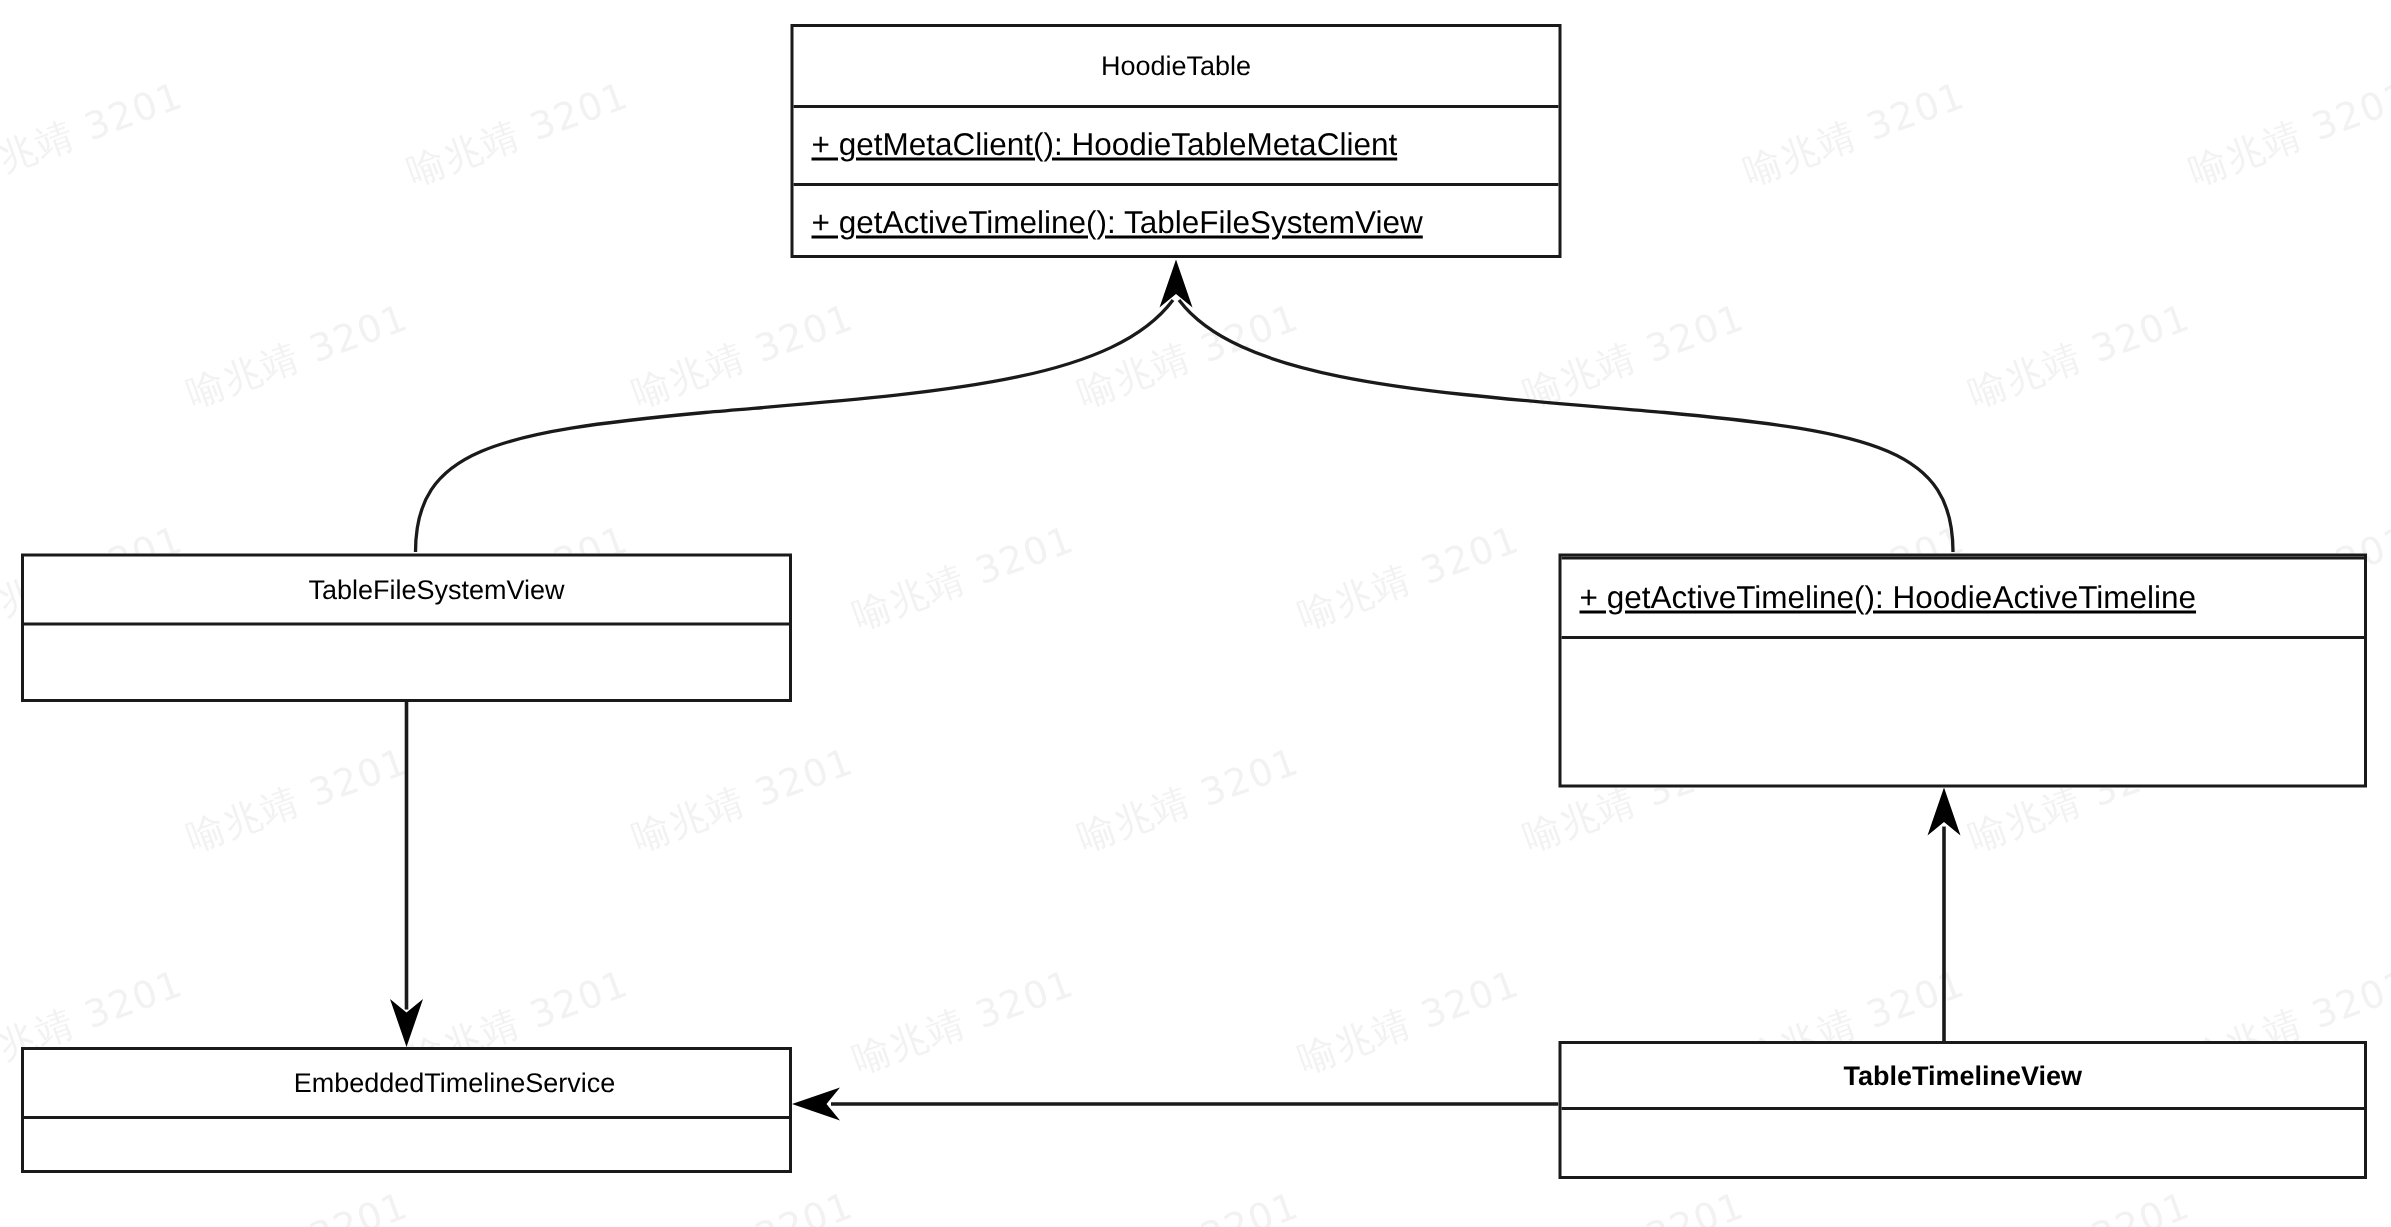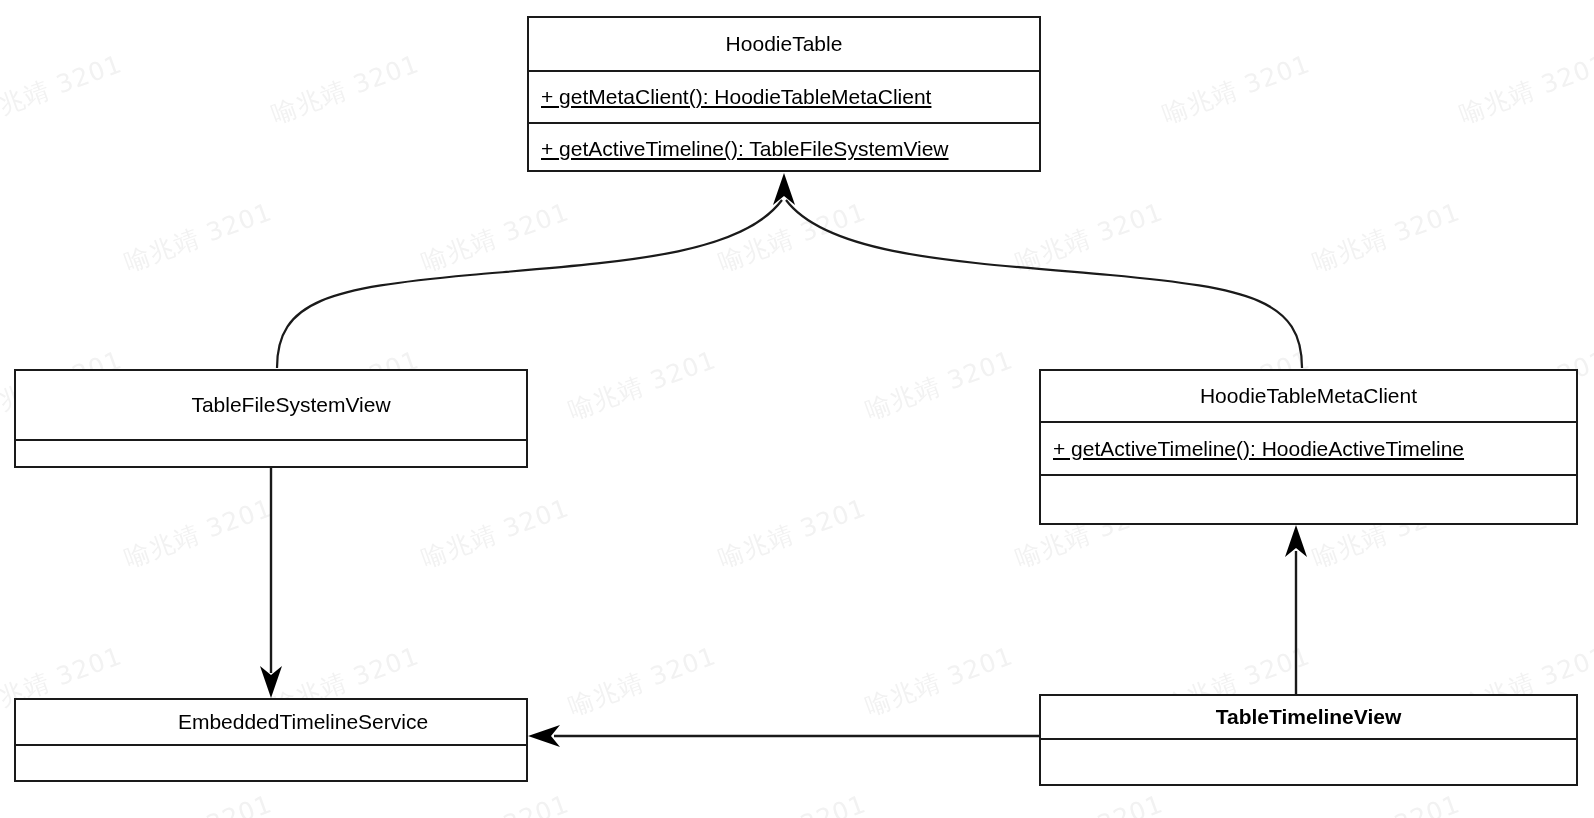--- a/index.html
+++ b/index.html
@@ -44,21 +44,21 @@
     position: absolute;
     box-sizing: border-box;
     border: 2px solid #1a1a1a;
     background: #ffffff;
     z-index: 2;
   }
   .uml-class-name {
     box-sizing: border-box;
     width: 100%;
     text-align: center;
-    font-size: 21px;
+    font-size: 18px;
     color: #000000;
     display: flex;
     align-items: center;
     justify-content: center;
   }
   .uml-divider {
     width: 100%;
     height: 0;
     border-top: 2px solid #1a1a1a;
   }
@@ -75,21 +75,21 @@
     display: flex;
     align-items: center;
     white-space: nowrap;
   }
   
   #class-hoodie-table { left: 527px; top: 16px; width: 514px; height: 156px; }
   #class-hoodie-table .uml-class-name { height: 52px; }
   #class-hoodie-table .uml-member { height: 50px; }
 
   #class-table-file-system-view { left: 14px; top: 369px; width: 514px; height: 99px; }
-  #class-table-file-system-view .uml-class-name { height: 68px; padding-left: 40px; }
+  #class-table-file-system-view .uml-class-name { height: 44px; padding-left: 40px; }
   #class-table-file-system-view .uml-members { height: 43px; }
 
   #class-hoodie-table-meta-client { left: 1039px; top: 369px; width: 539px; height: 156px; }
   #class-hoodie-table-meta-client .uml-class-name { height: 50px; }
   #class-hoodie-table-meta-client .uml-member { height: 51px; }
 
   #class-embedded-timeline-service { left: 14px; top: 698px; width: 514px; height: 84px; }
   #class-embedded-timeline-service .uml-class-name { height: 44px; margin-left: 32px; }
   #class-embedded-timeline-service .uml-members { height: 38px; }
 
@@ -177,21 +177,20 @@
     </div>
   </div>
 
   <div class="uml-class" id="class-table-file-system-view">
     <div class="uml-class-name">TableFileSystemView</div>
     <div class="uml-divider"></div>
     <div class="uml-members"></div>
   </div>
 
   <div class="uml-class" id="class-hoodie-table-meta-client">
-    <div class="uml-class-name">HoodieTableMetaClient</div>
     <div class="uml-divider"></div>
     <div class="uml-members">
       <div class="uml-member">+ getActiveTimeline(): HoodieActiveTimeline</div>
       <div class="uml-divider"></div>
     </div>
   </div>
 
   <div class="uml-class" id="class-embedded-timeline-service">
     <div class="uml-class-name">EmbeddedTimelineService</div>
     <div class="uml-divider"></div>

